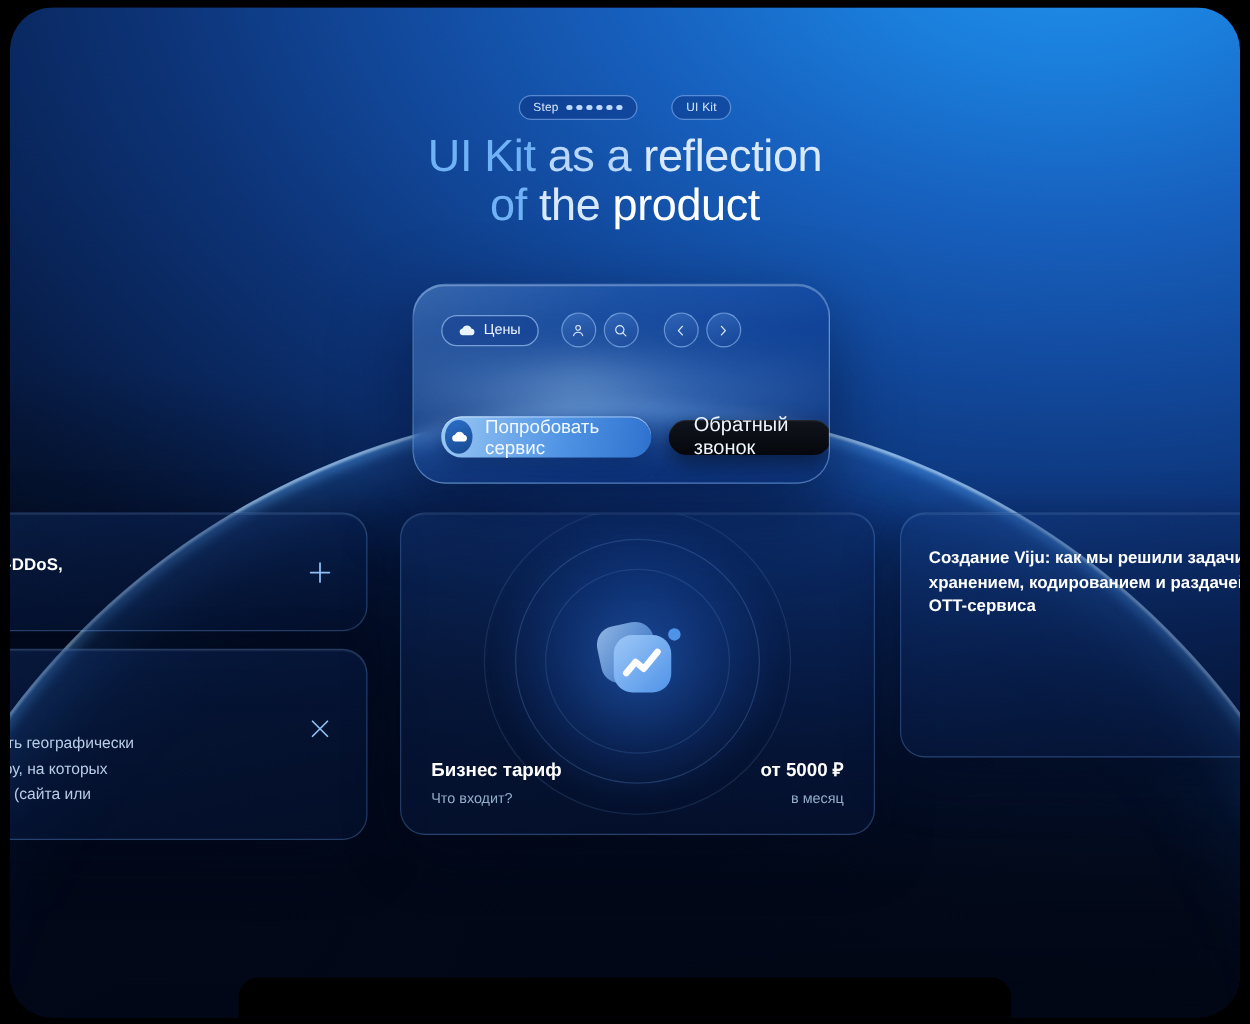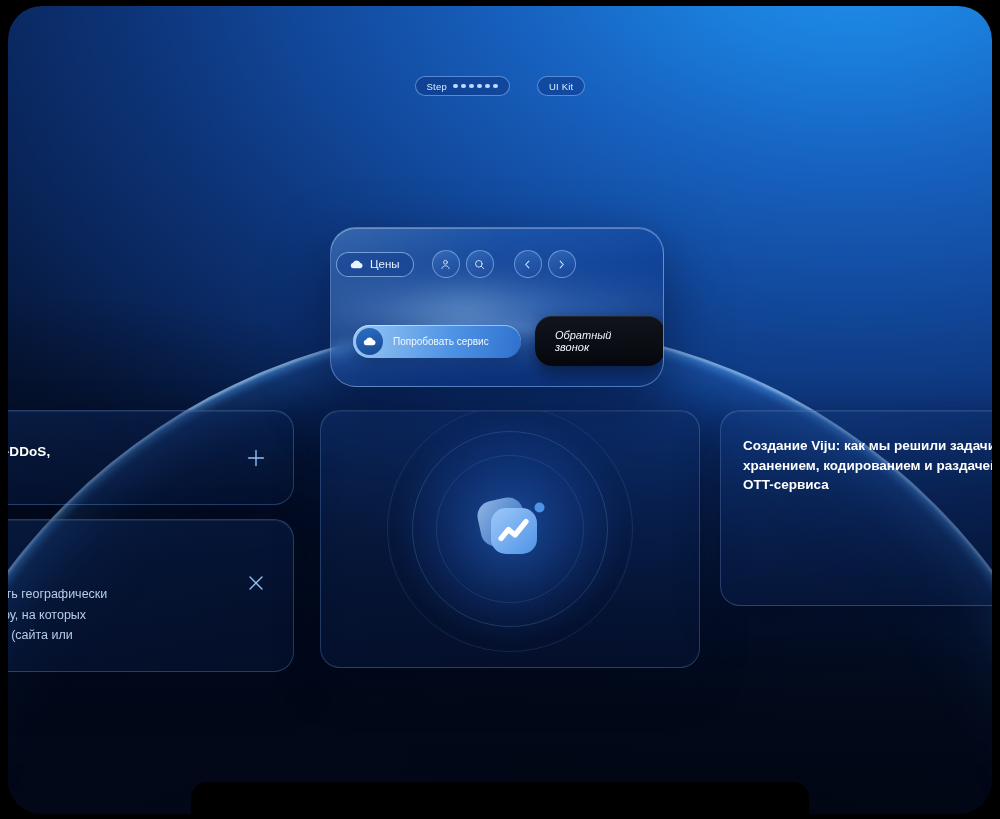--- a/index.html
+++ b/index.html
@@ -96,21 +96,21 @@
     box-shadow:0 22px 60px rgba(2,10,40,.5), inset 0 1px 0 rgba(255,255,255,.30);
     backdrop-filter:blur(6px);
     overflow:hidden;
   }
   .panel::before{
     content:""; position:absolute; left:-10%; top:38%; width:125%; height:36%;
     background:linear-gradient(100deg, rgba(150,200,255,0) 0%, rgba(165,212,255,.48) 40%, rgba(120,180,250,.30) 62%, rgba(150,200,255,0) 100%);
     filter:blur(16px); pointer-events:none;
   }
   .panel-row{ position:relative; display:flex; align-items:center; z-index:2; }
-  .row-top{ padding:22px 0 0 5px; }
+  .row-top{ padding:22px 0 0 22px; }
 
   .pill-cenu{
     height:25px; padding:0 13px; border-radius:13px;
     display:flex; align-items:center; gap:7px;
     font-size:11.5px; color:#eaf4ff;
     border:1px solid rgba(175,212,255,.62);
     background:rgba(17,57,140,.42);
   }
   .icon-btns{ display:flex; align-items:center; margin-left:18px; }
   .icon-btns .grp{ display:flex; }
@@ -130,29 +130,28 @@
     display:flex; align-items:center; gap:10px;
     padding:0 16px 0 3px;
     background:linear-gradient(100deg, #9cc8f3 0%, #7db4ee 22%, #4f93e4 58%, #2f72cf 100%);
     box-shadow:0 6px 18px rgba(6,30,80,.45), inset 0 1px 0 rgba(255,255,255,.5);
   }
   .cta-primary .cloudcirc{
     width:27px; height:27px; border-radius:50%;
     background:linear-gradient(160deg,#2b6fc9,#17498f);
     display:flex; align-items:center; justify-content:center;
   }
-  .cta-primary span.lbl{ font-size:10px; color:#f2f8ff; }
+  .cta-primary span.lbl{ font-size:15px; color:#f2f8ff; }
   .cta-dark{
-    height:50px; min-width:130px; border-radius:17px;
+    height:28px; min-width:130px; border-radius:17px;
     display:flex; align-items:center; justify-content:center;
     padding:0 20px;
     background:linear-gradient(180deg,#10141c,#05070c);
-    color:#eef5ff; font-size:11px;
+    color:#eef5ff; font-size:16px;
     box-shadow:0 6px 18px rgba(0,0,0,.5), inset 0 1px 0 rgba(255,255,255,.08);
-    font-style:italic;
   }
 
   
   .cards{ position:absolute; left:0; right:0; top:404px; height:262px; z-index:11; }
 
   .card{
     position:absolute;
     border-radius:20px;
     border:1px solid rgba(120,170,240,.28);
     background:linear-gradient(165deg, rgba(20,58,128,.36) 0%, rgba(10,34,85,.40) 48%, rgba(5,20,55,.50) 100%);
@@ -243,20 +242,24 @@
             <i></i>
             <i></i>
             <i></i>
           </span>
       </div>
       <div class="badge">
         <span>UI Kit</span>
       </div>
     </div>
 
+    <h1 class="hero">
+      <span class="l1"><span class="t-accent">UI Kit</span><span class="t-mid"> as a </span><span class="t-soft">reflection</span></span>
+      <span class="l2"><span class="t-accent">of </span><span class="t-soft">the </span><span class="t-white">product</span></span>
+    </h1>
 
     <div class="panel">
       <div class="panel-row row-top">
         <div class="pill-cenu">
           <span>
             <svg width="13" height="9" viewBox="0 0 24 16">
                 <path d="M19 15H6.2A5.2 5.2 0 0 1 5.6 4.7 7.2 7.2 0 0 1 19 5.3 4.9 4.9 0 0 1 19 15z" fill="#eaf4ff"></path>
               </svg>
           </span>
           <span>Цены</span>
@@ -356,20 +359,30 @@
                 <stop offset="48" stop-color="#4f93e8"></stop>
                 <stop offset="1" stop-color="#2f73d4"></stop>
               </linearGradient>
             </defs>
             <rect x="12" y="13" width="46" height="46" rx="15" fill="url(#gBack)" transform="rotate(-12 35 36)"></rect>
             <rect x="24" y="22" width="46" height="46" rx="15" fill="url(#gFront)"></rect>
             <circle cx="72.5" cy="21.5" r="5" fill="#4f93e8"></circle>
             <path d="M34 52.5l7.5-9 6.5 5.5 11-13.5" stroke="#ffffff" stroke-width="5.2" stroke-linecap="round" stroke-linejoin="round" fill="none"></path>
           </svg>
         </div>
+        <div class="price-foot">
+          <div class="lt">
+            <div class="t1">Бизнес тариф</div>
+            <div class="t2">Что входит?</div>
+          </div>
+          <div class="rt">
+            <div class="t1">от 5000 ₽</div>
+            <div class="t2">в месяц</div>
+          </div>
+        </div>
       </div>
 
       <div class="card casecard">
         <div class="case-title">Создание Viju: как мы решили задачи с хранением, кодированием и раздачей контента OTT-сервиса</div>
 
       </div>
 
     </div>
 
     <div class="notch"></div>

